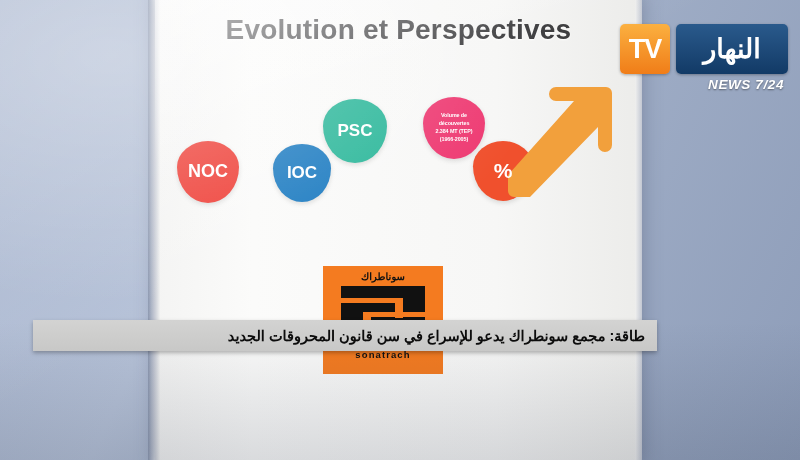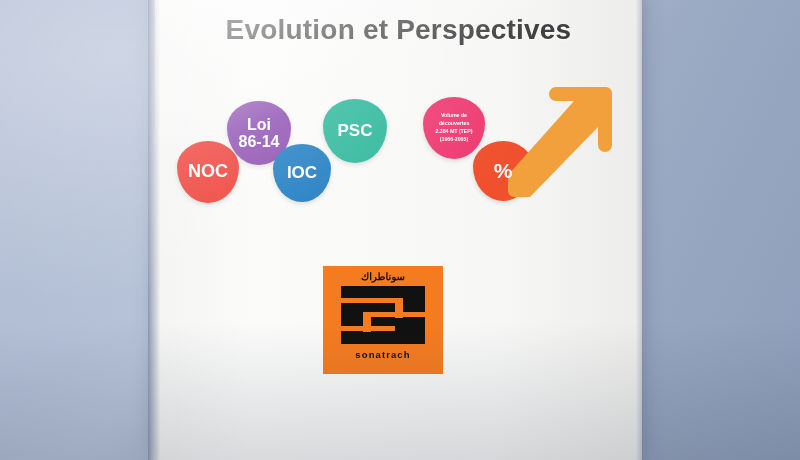--- a/index.html
+++ b/index.html
@@ -147,26 +147,20 @@
   <div id="slide-panel">
 
     <div id="slide-title">Evolution et Perspectives</div>
 
     <div id="infographic">
 
       <div class="pin pin-noc">
         <span class="pin-inner">NOC</span>
       </div>
 
-      <div class="pin pin-loi">
-        <span class="pin-inner">
-          <span>Loi</span><br>
-          <span>86-14</span>
-        </span>
-      </div>
 
       <div class="pin pin-ioc">
         <span class="pin-inner">IOC</span>
       </div>
 
       <div class="pin pin-psc">
         <span class="pin-inner">PSC</span>
       </div>
 
 
@@ -209,15 +203,25 @@
         <rect x="24" y="28" width="8" height="20" fill="#f47b20"></rect>
       </svg>
       <div class="sona-en">sonatrach</div>
     </div>
 
     <div class="panel-glare"></div>
   </div>
 
   <div class="bg-sheen"></div>
 
-
+  <div id="news-ticker">
+    <span id="ticker-text">طاقة: مجمع سونطراك يدعو للإسراع في سن قانون المحروقات الجديد</span>
+  </div>
+
+  <div id="channel-logo">
+    <div class="logo-row">
+      <div class="logo-tv">TV</div>
+      <div class="logo-ar">النهار</div>
+    </div>
+    <div id="logo-tagline">NEWS 7/24</div>
+  </div>
 
 </div>
 
 </body></html>

